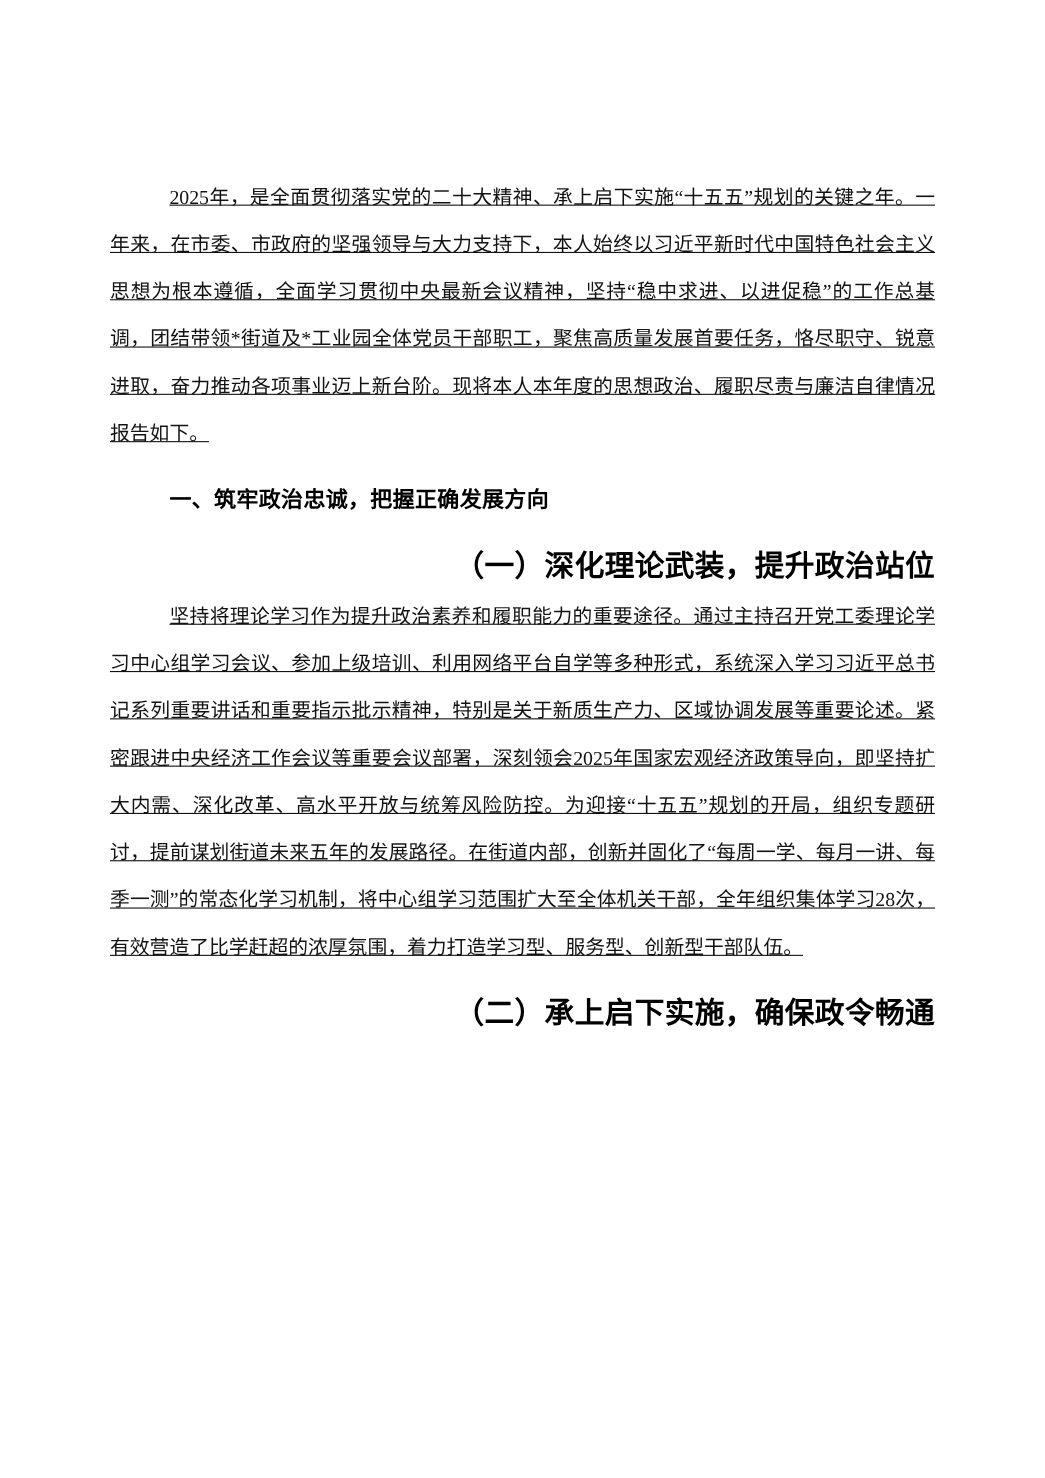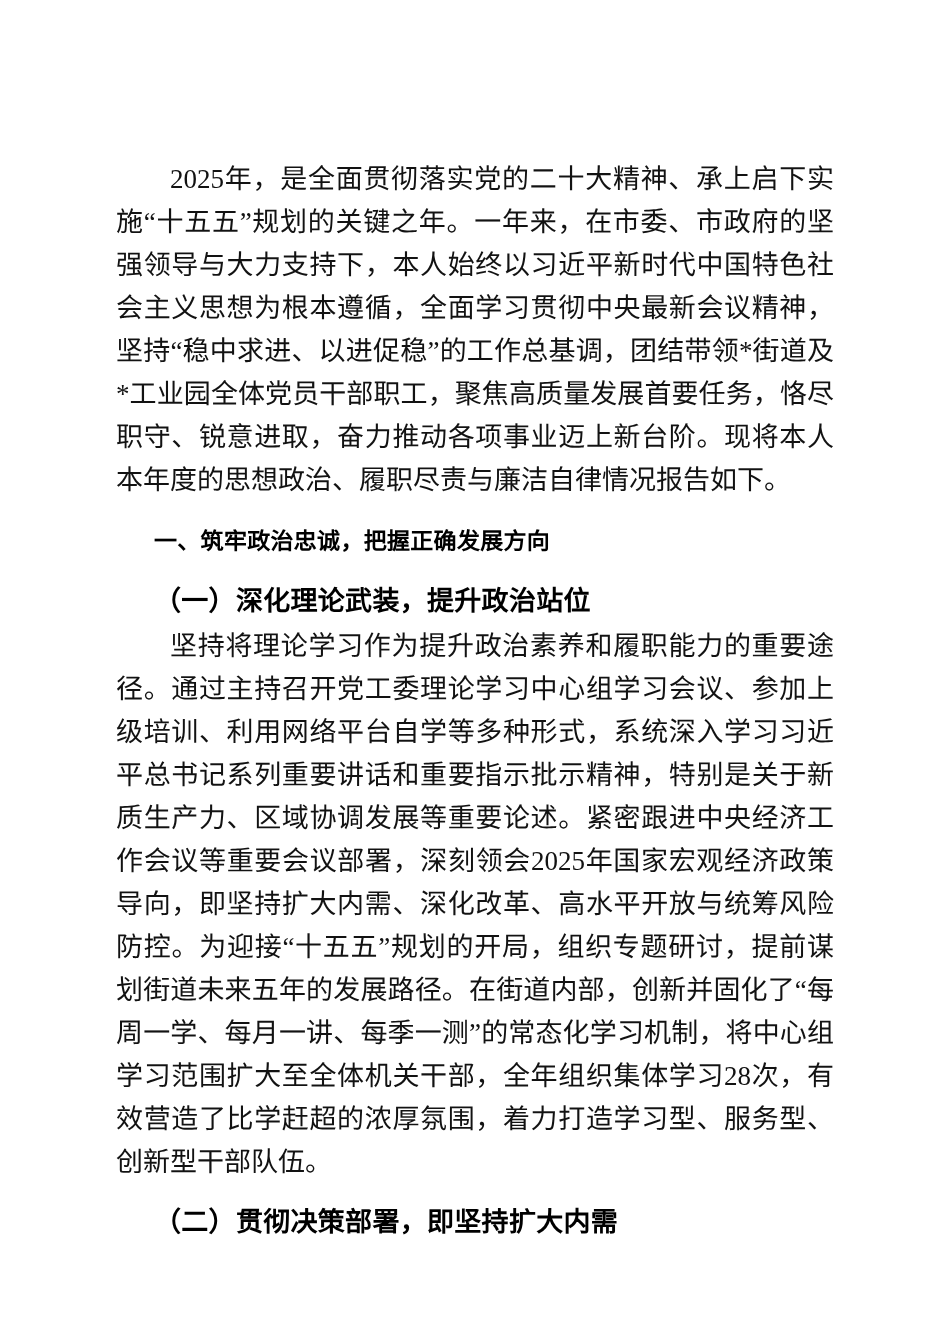--- a/index.html
+++ b/index.html
@@ -40,79 +40,81 @@
     margin: 0;
     padding-top: 116px;
     padding-bottom: 0;
     color: #0a0a0a;
     white-space: nowrap;
   }
 
   
   .para {
     font-family: "Liberation Serif", "DejaVu Serif", serif;
-    font-size: 27px;
+    font-size: 18px;
     line-height: 43px;
     text-align: justify;
     text-justify: inter-ideograph;
     text-indent: 54px;
-    margin: 16px;
+    margin: 0;
     color: #121212;
     word-break: break-all;
+    text-decoration: underline;
   }
 
   .para.first-para {
     margin-top: 42px;
   }
 
   .para.after-heading {
     margin-top: 2px;
   }
 
   
   .heading-1 {
     font-family: "Liberation Sans", "DejaVu Sans", sans-serif;
     font-weight: 700;
-    font-size: 23px;
+    font-size: 20px;
     line-height: 43px;
     text-indent: 54px;
     margin: 0;
     margin-top: 18px;
     color: #000000;
     letter-spacing: 0.3px;
   }
 
   
   .heading-2 {
     font-family: "Liberation Sans", "DejaVu Sans", sans-serif;
     font-weight: 700;
     font-size: 27px;
     line-height: 43px;
     text-indent: 54px;
     margin: 0;
     margin-top: 17px;
     color: #000000;
     letter-spacing: 0.3px;
+    text-align: right;
   }
 </style>
 </head>
 <body>
 
 <div class="page">
 
   <div class="doc-body">
 
     <h1 class="doc-title"></h1>
 
     <p class="para first-para">2025年，是全面贯彻落实党的二十大精神、承上启下实施“十五五”规划的关键之年。一年来，在市委、市政府的坚强领导与大力支持下，本人始终以习近平新时代中国特色社会主义思想为根本遵循，全面学习贯彻中央最新会议精神，坚持“稳中求进、以进促稳”的工作总基调，团结带领*街道及*工业园全体党员干部职工，聚焦高质量发展首要任务，恪尽职守、锐意进取，奋力推动各项事业迈上新台阶。现将本人本年度的思想政治、履职尽责与廉洁自律情况报告如下。</p>
 
     <h2 class="heading-1">一、筑牢政治忠诚，把握正确发展方向</h2>
 
 
     <h3 class="heading-2">（一）深化理论武装，提升政治站位</h3>
 
     <p class="para after-heading">坚持将理论学习作为提升政治素养和履职能力的重要途径。通过主持召开党工委理论学习中心组学习会议、参加上级培训、利用网络平台自学等多种形式，系统深入学习习近平总书记系列重要讲话和重要指示批示精神，特别是关于新质生产力、区域协调发展等重要论述。紧密跟进中央经济工作会议等重要会议部署，深刻领会2025年国家宏观经济政策导向，即坚持扩大内需、深化改革、高水平开放与统筹风险防控。为迎接“十五五”规划的开局，组织专题研讨，提前谋划街道未来五年的发展路径。在街道内部，创新并固化了“每周一学、每月一讲、每季一测”的常态化学习机制，将中心组学习范围扩大至全体机关干部，全年组织集体学习28次，有效营造了比学赶超的浓厚氛围，着力打造学习型、服务型、创新型干部队伍。</p>
 
-    <h3 class="heading-2">（二）贯彻决策部署，即坚持扩大内需</h3>
+    <h3 class="heading-2">（二）承上启下实施，确保政令畅通</h3>
 
   </div>
 
 </div>
 
 </body></html>

